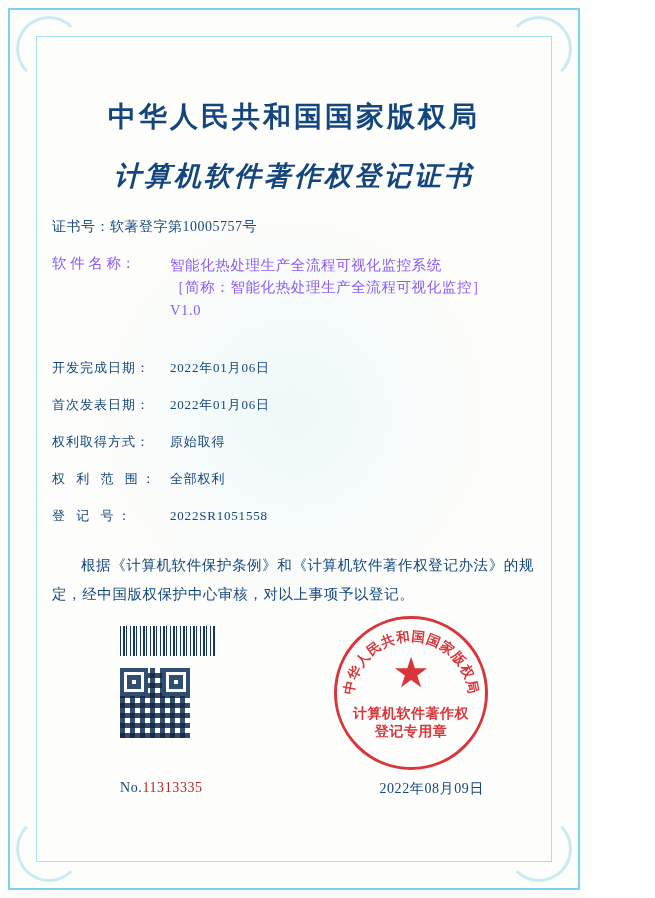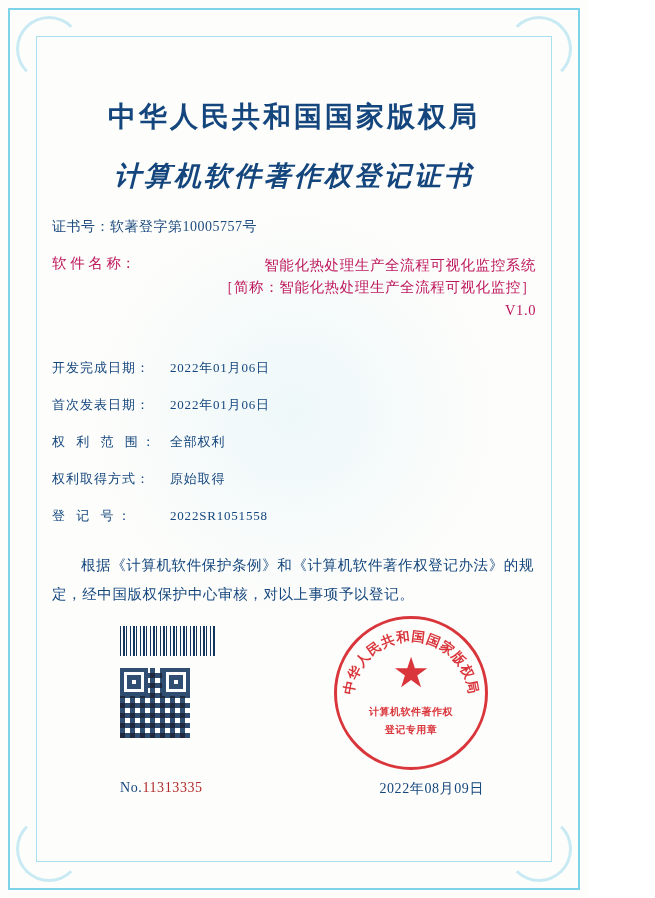--- a/index.html
+++ b/index.html
@@ -116,35 +116,34 @@
     padding-right: 8px;
     letter-spacing: .5px;
   }
 
   .field-block { margin-top: 18px; }
 
   .field-row {
     display: flex;
     align-items: flex-start;
     font-size: 14.5px;
-    color: #be185d;
+    color: #8b5cf6;
     margin-bottom: 6px;
   }
   .field-label {
     width: 118px;
     flex: 0 0 118px;
     letter-spacing: 4px;
     white-space: nowrap;
   }
   .field-label.tight { letter-spacing: 0px; }
   .field-value {
     flex: 1;
     letter-spacing: .6px;
     line-height: 1.55;
-    text-align: right;
   }
   .field-value .line2,
   .field-value .line3 { display: block; }
 
   .spacer-lg { height: 32px; }
 
   .info-row {
     display: flex;
     align-items: baseline;
     font-size: 13px;
@@ -249,21 +248,21 @@
     height: 40px;
     color: #d7262c;
     font-size: 42px;
     line-height: 40px;
     text-align: center;
   }
   .seal-line1, .seal-line2 {
     position: absolute;
     width: 100%;
     text-align: center;
-    font-size: 10px;
+    font-size: 14px;
     color: #d7262c;
     letter-spacing: .5px;
     font-weight: bold;
   }
   .seal-line1 { top: 86px; }
   .seal-line2 { top: 104px; }
 
   .footer-row {
     position: absolute;
     left: 68px;
@@ -323,26 +322,26 @@
     <div>
       <div class="info-row">
         <div class="info-label">开发完成日期：</div>
         <div class="info-value">2022年01月06日</div>
       </div>
       <div class="info-row">
         <div class="info-label">首次发表日期：</div>
         <div class="info-value">2022年01月06日</div>
       </div>
       <div class="info-row">
+        <div class="info-label">权利取得方式：</div>
+        <div class="info-value">原始取得</div>
+      </div>
+      <div class="info-row">
         <div class="info-label sp">权 利 范 围：</div>
         <div class="info-value">全部权利</div>
-      </div>
-      <div class="info-row">
-        <div class="info-label">权利取得方式：</div>
-        <div class="info-value">原始取得</div>
       </div>
       <div class="info-row">
         <div class="info-label sp">登 记 号：</div>
         <div class="info-value">2022SR1051558</div>
       </div>
     </div>
 
     <div class="statement">
       <span class="p1">根据《计算机软件保护条例》和《计算机软件著作权登记办法》的规定，经中国版权保护中心审核，对以上事项予以登记。</span>
     </div>

